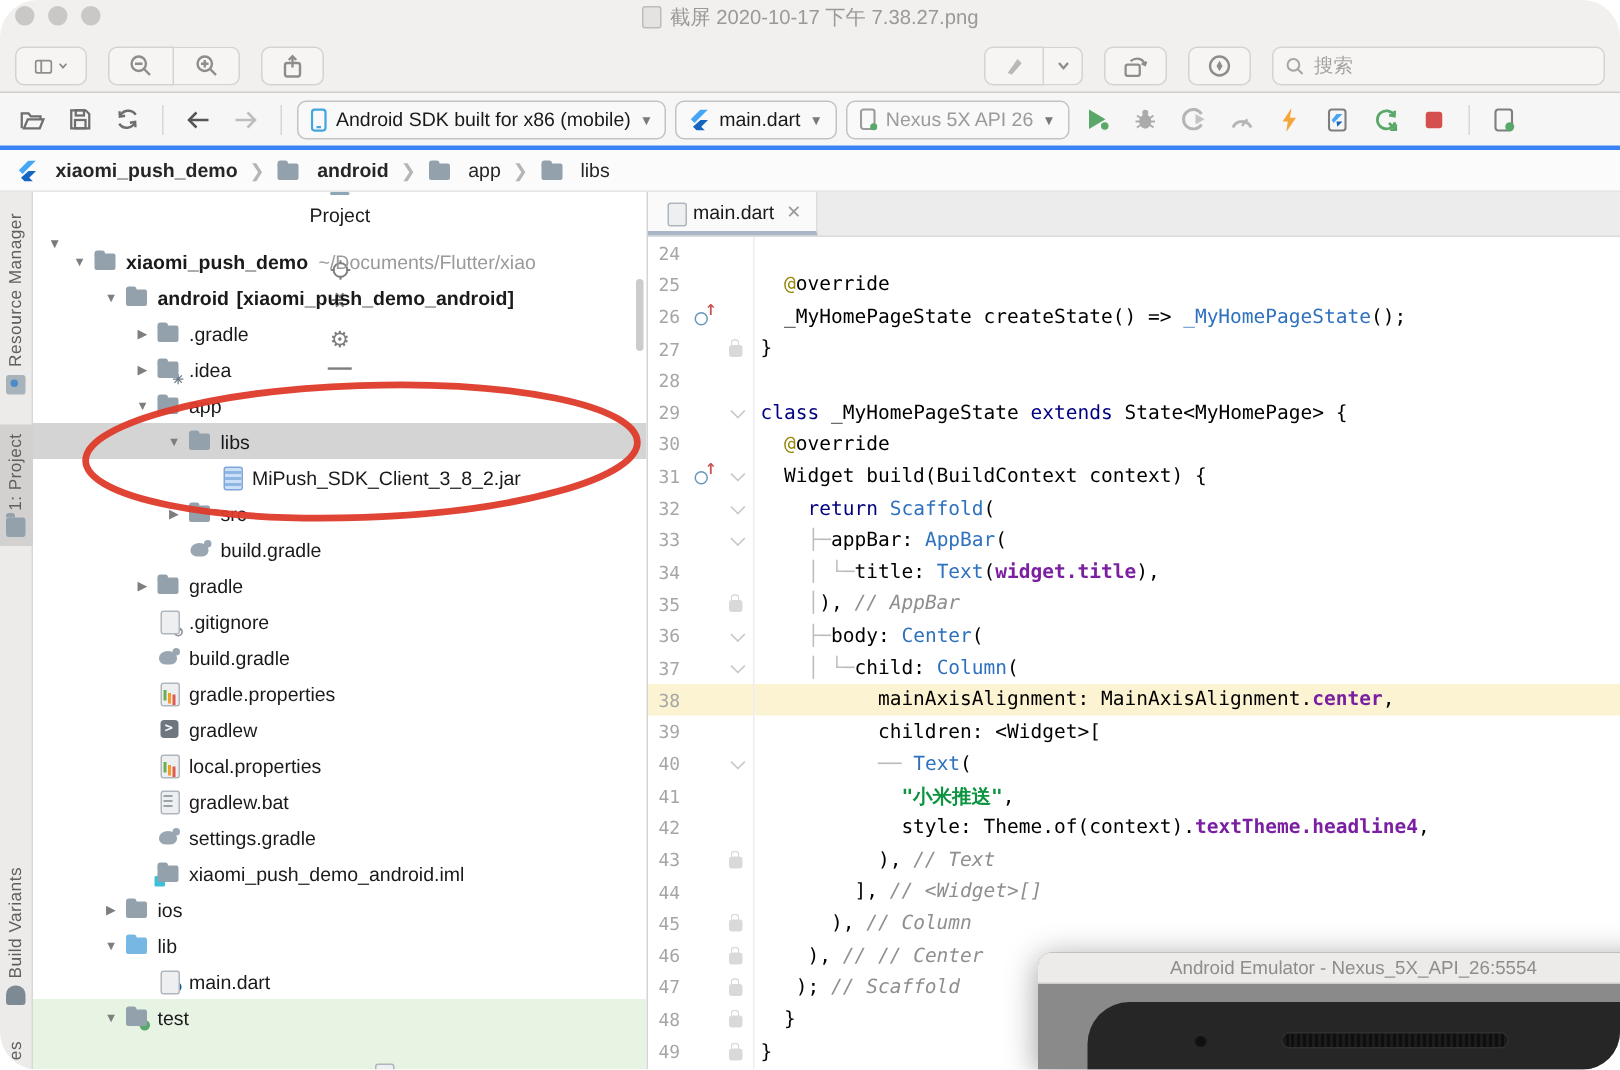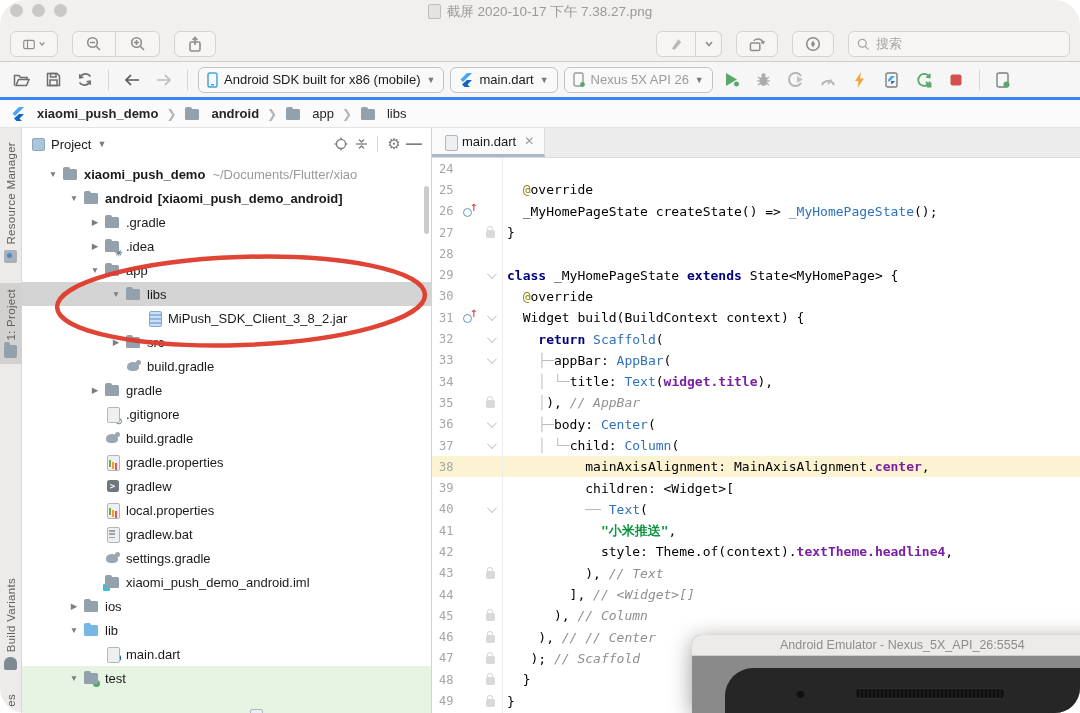--- a/index.html
+++ b/index.html
@@ -63,21 +63,21 @@
   .strip-ic { width:13px; height:13px; margin-top:5px; border-radius:2px; background:#8E9BA5; position:relative; }
   .strip-ic.resource { background:#A8B2BA; }
   .strip-ic.resource::after{content:'';position:absolute;left:3px;top:3px;width:5px;height:5px;border-radius:50%;background:#4C8BC9;}
   .strip-ic.project { background:#93A1AC; border-radius:2px 2px 2px 2px; }
   .strip-ic.project::before{content:'';position:absolute;top:-3px;left:0;width:6px;height:3px;background:#93A1AC;border-radius:2px 2px 0 0;}
   .strip-ic.android { background:#7E8A93; border-radius:6px 6px 2px 2px; }
 
   
   .project-panel { width:410px; background:#FFFFFF; border-right:1px solid #D4D4D4;
     position:relative; overflow:hidden; }
-  .pp-header { height:32px; display:flex; align-items:center; padding:0 10px; gap:6px; }
+  .pp-header { height:32px; display:flex; align-items:center; padding:0 10px; gap:6px;flex-direction:column; }
   .pp-title { font-size:13px; color:#1a1a1a; }
   .pp-caret { color:#7A7A7A; font-size:9px; margin-right:auto; }
   .pp-ic { width:14px; height:14px; display:flex; align-items:center; justify-content:center; color:#7E7E7E; }
   .pp-proj-ic { width:13px; height:13px; background:#A9C6DC; border:1px solid #8FA6B6; border-radius:2px; }
   .pp-gear { font-size:15px; color:#7E7E7E; }
   .pp-min { color:#7E7E7E; font-weight:bold; }
   .pp-hsep { width:1px; height:16px; background:#DBDBDB; margin:0 3px; }
 
   .tree { position:absolute; top:34px; left:0; right:0; bottom:0; }
   .tree-row { height:24px; display:flex; align-items:center; white-space:nowrap;
@@ -138,21 +138,21 @@
     border:1.6px solid #6897BB; border-radius:50%; }
   .mk-ovr::after { content:'↑'; position:absolute; right:-1px; top:-3px; color:#C75450;
     font:700 10px/10px "DejaVu Sans",sans-serif; }
   .mk-fold { width:7px; height:7px; border-right:1.7px solid #C6C6C6; border-bottom:1.7px solid #C6C6C6;
     transform:rotate(45deg) translateY(-2px); }
   .mk-lock { width:9px; height:8px; background:#D9D9D9; border-radius:2px; position:relative; margin-top:3px; }
   .mk-lock::before { content:''; position:absolute; left:1.5px; top:-4px; width:4px; height:4px;
     border:1.5px solid #D9D9D9; border-bottom:none; border-radius:4px 4px 0 0; }
 
   
-  .tk-k { color:#000080; font-weight:bold; }
+  .tk-k { color:#000080; font-weight:normal; }
   .tk-c { color:#2E71BE; }
   .tk-p { color:#7B1FA2; font-weight:bold; }
   .tk-s { color:#0C9440; font-weight:bold; }
   .tk-m { color:#8F8F8F; font-style:italic; }
   .tk-g { color:#BDBDBD; }
   .tk-a { color:#94870A; }
   .tk-i { }
   .tk-d { color:#000; }
 
   

